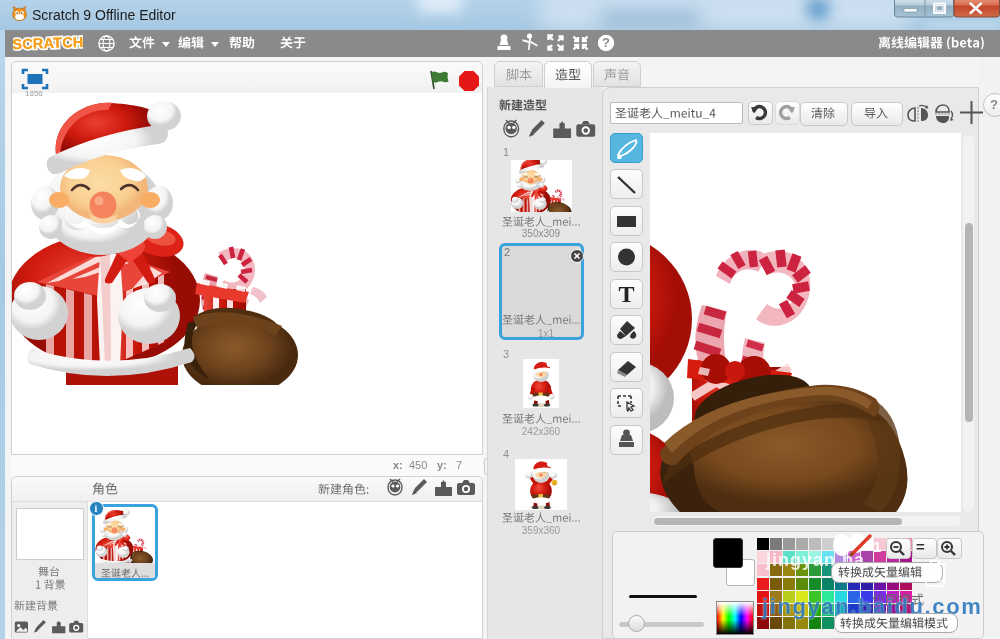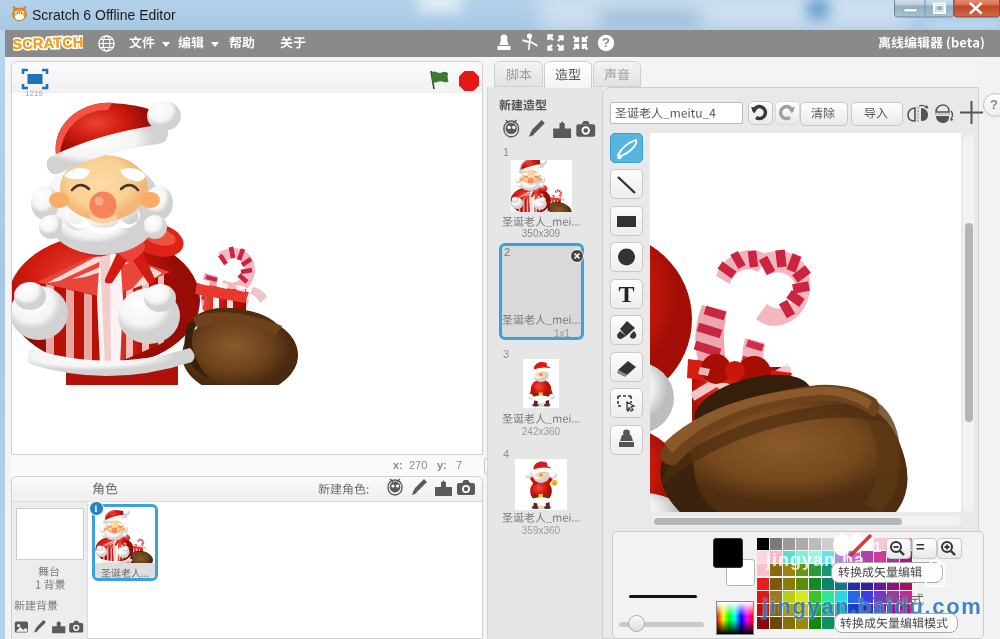--- a/index.html
+++ b/index.html
@@ -15,21 +15,21 @@
 <svg class="abs" style="left:11px;top:5px" width="17" height="17" viewBox="0 0 19 19">
 <path d="M3.5 6 L2.5 1.5 L6.5 4 Z" fill="#f7941e" stroke="#a86a20" stroke-width="0.7"></path>
 <path d="M15.5 6 L16.5 1.5 L12.5 4 Z" fill="#f7941e" stroke="#a86a20" stroke-width="0.7"></path>
 <ellipse cx="9.5" cy="10.5" rx="7.8" ry="7" fill="#f7941e" stroke="#a86a20" stroke-width="0.7"></ellipse>
 <ellipse cx="9.5" cy="13.5" rx="5" ry="3.4" fill="#fff"></ellipse>
 <circle cx="6.6" cy="8.6" r="2" fill="#fff"></circle>
     <circle cx="12.4" cy="8.6" r="2" fill="#fff"></circle>
 <circle cx="6.9" cy="9" r="0.9" fill="#333"></circle>
     <circle cx="12.1" cy="9" r="0.9" fill="#333"></circle>
 </svg>
-<div style="position:absolute;left:32px;top:7px;font:400 14px 'Liberation Sans', sans-serif;color:#1c1c1c;white-space:nowrap;">Scratch 6 Offline Editor</div>
+<div style="position:absolute;left:32px;top:7px;font:400 14px 'Liberation Sans', sans-serif;color:#1c1c1c;white-space:nowrap;">Scratch 9 Offline Editor</div>
 <svg class="abs" style="left:894px;top:0" width="106" height="20" viewBox="0 0 106 20">
 <defs>
       <linearGradient id="wb" x1="0" y1="0" x2="0" y2="1">
         <stop offset="0" stop-color="#e8f2fa"></stop>
         <stop offset="0.45" stop-color="#b9cedd"></stop>
         <stop offset="0.5" stop-color="#90acbe"></stop>
         <stop offset="1" stop-color="#a7c4d6"></stop>
       </linearGradient>
 <linearGradient id="wbr" x1="0" y1="0" x2="0" y2="1">
         <stop offset="0" stop-color="#efa58c"></stop>
@@ -118,21 +118,21 @@
 <div class="abs" style="left:12px;top:62px;width:470px;height:31px;background:linear-gradient(#fbfbfb,#f1f1f1);border-bottom:1px solid #ddd;border-radius:6px 6px 0 0"></div>
 <svg class="abs" style="left:21px;top:68px" width="28" height="22" viewBox="0 0 28 22">
 <g stroke="#1e72b8" stroke-width="2.6" fill="none">
 <path d="M2 6 V2 H7"></path>
       <path d="M21 2 H26 V6"></path>
       <path d="M26 16 V20 H21"></path>
       <path d="M7 20 H2 V16"></path>
 </g>
     <rect x="6.5" y="6" width="15" height="10" fill="#1e72b8"></rect>
   </svg>
-<div style="position:absolute;left:25px;top:89px;font:400 8px 'Liberation Sans', sans-serif;color:#a0a0a0;white-space:nowrap;z-index:3">1219</div>
+<div style="position:absolute;left:25px;top:89px;font:400 8px 'Liberation Sans', sans-serif;color:#a0a0a0;white-space:nowrap;z-index:3">1856</div>
 <svg class="abs" style="left:427px;top:68px" width="24" height="24" viewBox="0 0 24 24">
 <path d="M4 3 L7 21" stroke="#2e4e2e" stroke-width="1.6"></path>
 <path d="M4.2 4.5 C8 1.5 11 6.5 15 4.5 C18 3 20 4.5 21 5.5 C20 8.5 21 11 21.5 13.5 C18 16 15 11.5 10.5 14 C8.5 15 6.5 14.5 5.8 14 Z" fill="#3d7a35"></path>
 </svg>
 <svg class="abs" style="left:458px;top:70px" width="22" height="22" viewBox="0 0 22 22">
 <polygon points="6.5,1 15.5,1 21,6.5 21,15.5 15.5,21 6.5,21 1,15.5 1,6.5" fill="#e61717"></polygon>
   </svg>
 <div class="abs" style="left:12px;top:93px;width:470px;height:361px;background:#fff;overflow:hidden">
 <svg width="300" height="292" viewBox="0 0 300 292" style="position:absolute;left:0;top:0">
 <defs>
@@ -231,21 +231,21 @@
 <circle cx="87" cy="108" r="4.5" fill="#f9a987"></circle>
 
 <path d="M44 62 C40 30 70 8 100 10 C126 12 146 16 150 26 L146 40 L52 72 Z" fill="url(#rg)"></path>
 <path d="M44 62 C40 30 70 8 100 10 l-4 7 C72 16 50 34 48 62 Z" fill="#f05548"></path>
 <ellipse cx="152" cy="23" rx="17" ry="15" fill="url(#wg)"></ellipse>
 <path d="M40 63 Q88 40 146 32 Q156 31 156 40 Q156 50 146 51 Q92 58 48 80 Q38 84 35 74 Q33 66 40 63 Z" fill="url(#wg)"></path>
 </svg>
 </div>
 <div class="abs" style="left:11px;top:455px;width:472px;height:21px;background:#fafafa"></div>
 <div style="position:absolute;left:393px;top:459px;font:700 11px 'Liberation Sans', sans-serif;color:#8a8a8a;white-space:nowrap;">x:</div>
-<div style="position:absolute;left:409px;top:459px;font:400 11px 'Liberation Sans', sans-serif;color:#8a8a8a;white-space:nowrap;">270</div>
+<div style="position:absolute;left:409px;top:459px;font:400 11px 'Liberation Sans', sans-serif;color:#8a8a8a;white-space:nowrap;">450</div>
 <div style="position:absolute;left:437px;top:459px;font:700 11px 'Liberation Sans', sans-serif;color:#8a8a8a;white-space:nowrap;">y:</div>
 <div style="position:absolute;left:456px;top:459px;font:400 11px 'Liberation Sans', sans-serif;color:#8a8a8a;white-space:nowrap;">7</div>
 <div class="abs" style="left:484px;top:458px;width:14px;height:15px;background:linear-gradient(#fdfdfd,#ededed);border:1px solid #ccc;border-radius:4px 0 0 4px;border-right:none"></div>
 <div class="abs" style="left:488px;top:462px;border-top:4px solid transparent;border-bottom:4px solid transparent;border-right:5px solid #555"></div>
 <div class="abs" style="left:11px;top:476px;width:472px;height:163px;background:#fff;border:1px solid #d0d0d0;border-radius:6px 6px 0 0;box-sizing:border-box"></div>
 <div class="abs" style="left:12px;top:477px;width:470px;height:24px;background:linear-gradient(#fafafa,#efefef);border-bottom:1px solid #ddd;border-radius:6px 6px 0 0"></div>
 <div class="abs" style="left:12px;top:502px;width:75px;height:137px;background:#ededed;border-right:1px solid #ddd"></div>
 <div style="position:absolute;left:92px;top:482px;width:26px;height:13px;">
     <svg style="position:absolute" class="" width="26.0" height="13.0" viewBox="0 -880 2000 1000">
       <path fill="#6a6a6a" d="M266 -540H486V-414H266ZM266 -608H263C293 -641 321 -676 346 -710H628C605 -675 576 -638 547 -608ZM799 -540V-414H562V-540ZM337 -843C287 -742 191 -620 56 -529C74 -518 99 -492 112 -474C140 -494 166 -515 190 -537V-358C190 -234 177 -77 66 34C82 44 111 73 123 88C190 22 227 -64 246 -151H486V58H562V-151H799V-18C799 -2 793 3 776 3C759 4 698 5 636 2C646 23 659 56 663 77C745 77 800 76 833 63C865 51 875 28 875 -17V-608H635C673 -650 711 -698 736 -742L685 -778L673 -774H389L420 -827ZM266 -348H486V-218H258C264 -263 266 -308 266 -348ZM799 -348V-218H562V-348Z M1474 -492V-319H1243V-492ZM1547 -492H1786V-319H1547ZM1598 -685C1569 -643 1531 -597 1494 -563H1229C1268 -601 1304 -642 1337 -685ZM1354 -843C1284 -708 1162 -587 1039 -511C1053 -495 1074 -457 1081 -441C1111 -461 1141 -484 1170 -509V-81C1170 36 1219 63 1378 63C1414 63 1725 63 1765 63C1914 63 1945 18 1963 -138C1941 -142 1910 -154 1890 -166C1879 -34 1863 -6 1764 -6C1696 -6 1426 -6 1373 -6C1263 -6 1243 -20 1243 -80V-247H1786V-202H1861V-563H1585C1632 -611 1678 -669 1712 -722L1663 -757L1648 -752H1383C1397 -774 1410 -796 1422 -818Z"></path>
@@ -596,21 +596,21 @@
 <div style="position:absolute;left:504px;top:246px;font:400 11px 'Liberation Sans', sans-serif;color:#777;white-space:nowrap;">2</div>
 <div class="abs" style="left:570px;top:249px;width:14px;height:14px;background:#444;border:1.5px solid #fff;border-radius:50%;box-sizing:border-box"></div>
 <svg class="abs" style="left:573.2px;top:252.2px" width="8" height="8" viewBox="0 0 8 8">
     <path d="M1.5 1.5 L6.5 6.5 M6.5 1.5 L1.5 6.5" stroke="#fff" stroke-width="1.6"></path>
   </svg>
 <div class="abs" style="left:502px;top:314px;width:79px;height:11px">
     <svg style="position:absolute" class="" width="78.6" height="11.0" viewBox="0 -880 7148 1000">
       <path fill="#777" d="M728 -710C671 -642 593 -588 500 -545C408 -590 332 -644 276 -710ZM100 -780V-710H208L192 -702C249 -626 325 -562 415 -510C298 -469 167 -442 35 -427C48 -410 62 -380 68 -359C218 -379 367 -413 498 -468C622 -411 767 -373 922 -354C931 -374 951 -405 967 -422C829 -438 698 -467 585 -509C696 -569 789 -648 849 -751L799 -784L784 -780ZM168 -263V-194H461V-27H58V45H944V-27H538V-194H829V-263H538V-384H461V-263Z M1080 -783C1129 -727 1186 -650 1212 -601L1274 -647C1247 -695 1188 -769 1139 -823ZM1586 -568V-106H1955V-173H1802V-431H1945V-499H1802V-726C1854 -740 1902 -755 1942 -773L1887 -830C1812 -793 1674 -760 1555 -740C1564 -724 1574 -698 1578 -682C1629 -689 1683 -699 1736 -710V-173H1647V-568ZM1044 -527V-451H1162V-100C1162 -51 1130 -19 1113 -6C1125 6 1145 32 1152 46C1166 27 1190 6 1350 -124C1341 -138 1328 -166 1321 -186L1230 -114V-527ZM1343 -415C1343 -421 1352 -429 1363 -436H1479C1469 -346 1452 -267 1429 -200C1409 -242 1391 -293 1378 -355L1323 -335C1343 -249 1369 -182 1400 -128C1367 -59 1325 -7 1275 27C1288 40 1305 65 1314 81C1364 44 1407 -5 1441 -69C1526 32 1640 57 1777 57H1947C1951 38 1962 5 1972 -11C1935 -11 1808 -10 1780 -11C1657 -11 1548 -34 1471 -134C1508 -227 1532 -345 1543 -492L1505 -501L1494 -499H1420C1463 -577 1507 -676 1543 -775L1500 -803L1478 -793H1306V-725H1456C1425 -637 1384 -555 1370 -531C1353 -500 1328 -472 1312 -468C1321 -455 1337 -429 1343 -415Z M2837 -801C2802 -751 2762 -703 2719 -656V-704H2471V-840H2394V-704H2139V-634H2394V-498H2052V-427H2451C2323 -339 2181 -265 2033 -210C2049 -194 2075 -163 2086 -147C2166 -180 2245 -218 2321 -261V-48C2321 42 2358 65 2488 65C2516 65 2732 65 2762 65C2876 65 2902 29 2915 -113C2894 -117 2862 -129 2843 -142C2836 -24 2825 -3 2758 -3C2709 -3 2526 -3 2490 -3C2412 -3 2398 -11 2398 -49V-138C2547 -174 2710 -223 2825 -275L2759 -330C2676 -286 2534 -238 2398 -202V-306C2459 -343 2517 -384 2573 -427H2949V-498H2659C2751 -579 2834 -668 2905 -766ZM2471 -498V-634H2698C2651 -586 2600 -541 2547 -498Z M3457 -837C3454 -683 3460 -194 3043 17C3066 33 3090 57 3104 76C3349 -55 3455 -279 3502 -480C3551 -293 3659 -46 3910 72C3922 51 3944 25 3965 9C3611 -150 3549 -569 3534 -689C3539 -749 3540 -800 3541 -837Z M4013 140H4545V80H4013Z M4651 0H4743V-394C4792 -450 4838 -477 4879 -477C4948 -477 4980 -434 4980 -332V0H5071V-394C5122 -450 5166 -477 5208 -477C5277 -477 5309 -434 5309 -332V0H5400V-344C5400 -482 5347 -557 5236 -557C5169 -557 5113 -514 5056 -453C5034 -517 4990 -557 4906 -557C4841 -557 4785 -516 4737 -464H4735L4726 -543H4651Z M5797 13C5870 13 5928 -11 5975 -42L5943 -103C5902 -76 5860 -60 5807 -60C5704 -60 5633 -134 5627 -250H5993C5995 -264 5997 -282 5997 -302C5997 -457 5919 -557 5780 -557C5656 -557 5537 -448 5537 -271C5537 -92 5652 13 5797 13ZM5626 -315C5637 -423 5705 -484 5782 -484C5867 -484 5917 -425 5917 -315Z M6131 0H6223V-543H6131ZM6177 -655C6213 -655 6238 -679 6238 -716C6238 -751 6213 -775 6177 -775C6141 -775 6117 -751 6117 -716C6117 -679 6141 -655 6177 -655Z M6453 13C6489 13 6519 -15 6519 -56C6519 -98 6489 -126 6453 -126C6416 -126 6387 -98 6387 -56C6387 -15 6416 13 6453 13Z M6731 13C6767 13 6797 -15 6797 -56C6797 -98 6767 -126 6731 -126C6694 -126 6665 -98 6665 -56C6665 -15 6694 13 6731 13Z M7009 13C7045 13 7075 -15 7075 -56C7075 -98 7045 -126 7009 -126C6972 -126 6943 -98 6943 -56C6943 -15 6972 13 7009 13Z"></path>
     </svg>
   </div>
-<div style="position:absolute;left:562px;top:328px;font:400 10px 'Liberation Sans', sans-serif;color:#9a9a9a;white-space:nowrap;transform:translateX(-50%);">1x1</div>
+<div style="position:absolute;left:546px;top:328px;font:400 10px 'Liberation Sans', sans-serif;color:#9a9a9a;white-space:nowrap;transform:translateX(-50%);">1x1</div>
 <div style="position:absolute;left:503px;top:348px;font:400 11px 'Liberation Sans', sans-serif;color:#909090;white-space:nowrap;">3</div>
 <div class="abs" style="left:523px;top:359px;width:36px;height:49px;background:#fff;overflow:hidden">
     <svg width="36" height="49" viewBox="0 0 120 160" style="position:absolute;left:0;top:0">
 <ellipse cx="60" cy="152" rx="34" ry="6" fill="#e0d6be"></ellipse>
 <path d="M38 130 L36 150 h12 l2 -18 Z M74 130 L76 150 h12 l-2 -18 Z" fill="#8f0c03"></path>
 <ellipse cx="42" cy="152" rx="10" ry="5" fill="#3a3a3a"></ellipse>
       <ellipse cx="80" cy="152" rx="10" ry="5" fill="#3a3a3a"></ellipse>
 <ellipse cx="60" cy="100" rx="34" ry="34" fill="url(#rg2)"></ellipse>
 <path d="M35 95 L28 120 M85 95 L94 120" stroke="#c41206" stroke-width="13"></path>
       <ellipse cx="27" cy="124" rx="10" ry="9" fill="url(#wg)"></ellipse>

